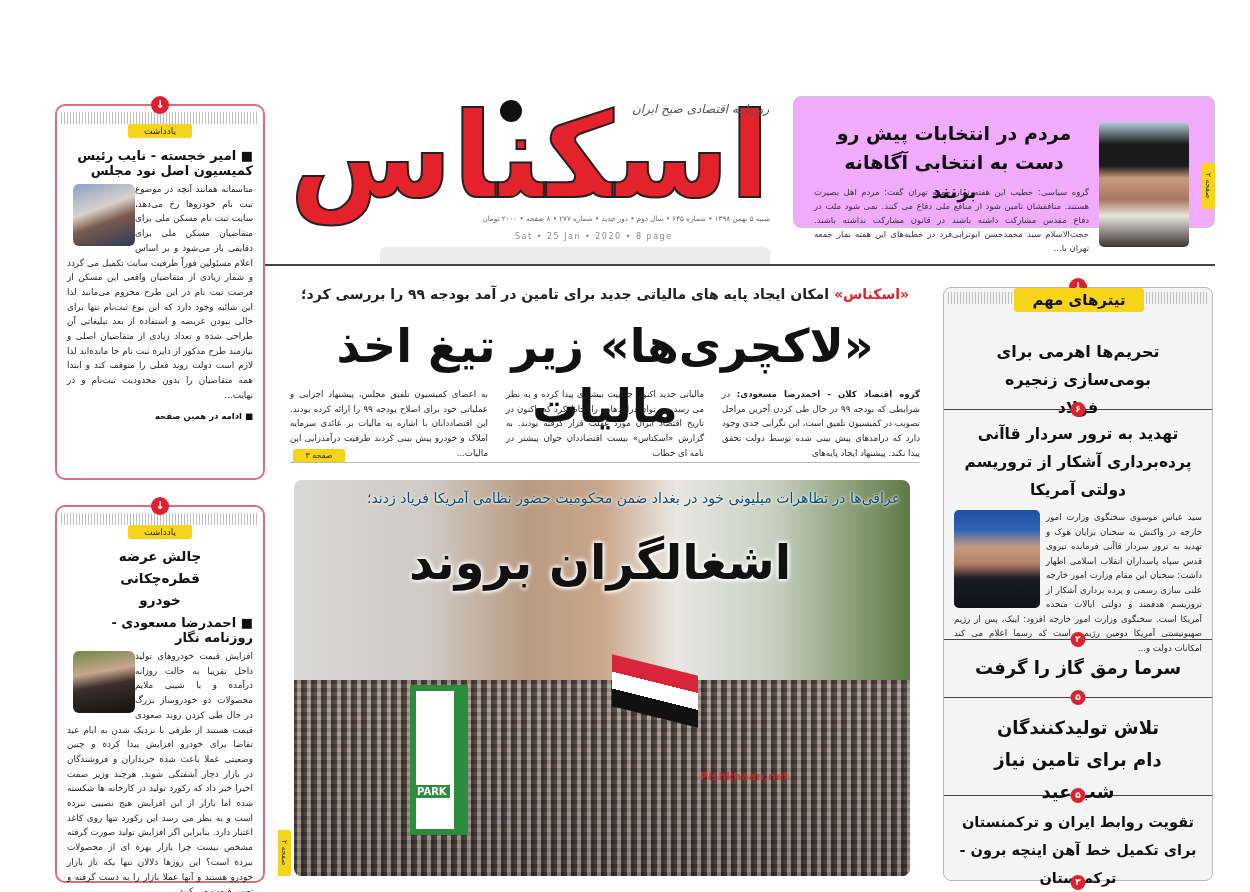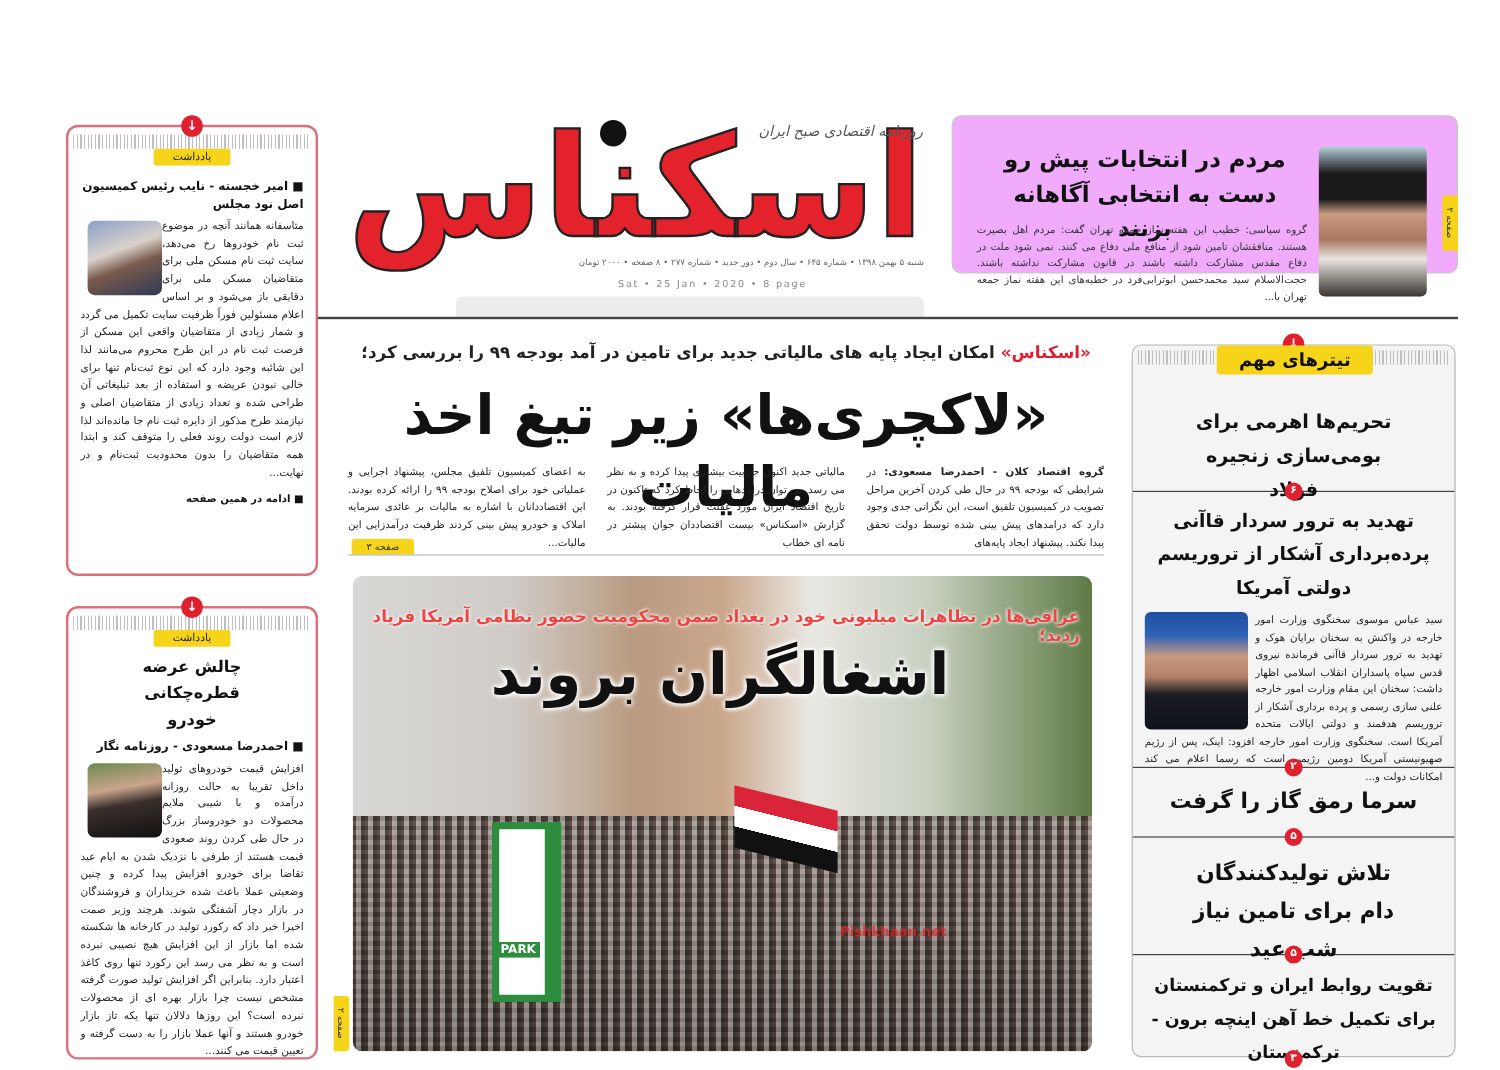--- a/index.html
+++ b/index.html
@@ -20,21 +20,21 @@
     position: absolute; top: -10px; left: 50%; transform: translateX(-50%);
     width: 18px; height: 18px; border-radius: 50%; background: #e0202f;
     color: #fff; font-size: 11px; line-height: 18px; text-align: center; font-weight: bold;
   }
   .kicker-tag {
     display: block; margin: 0 auto; width: 64px; height: 14px;
     background: #f6d41a; border-radius: 2px; font-size: 9px; line-height: 14px;
     text-align: center; color: #222;
   }
   .note-title { text-align: center; font-weight: bold; font-size: 13.5px; line-height: 22px; margin-top: 6px; }
-  .note-byline { font-size: 10px; font-weight: bold; margin-top: 10px; line-height: 15px; }
+  .note-byline { font-size: 13px; font-weight: bold; margin-top: 10px; line-height: 15px; }
   .note-body { font-size: 8.8px; line-height: 14.7px; color: #222; text-align: justify; margin-top: 4px; }
   .note-photo {
     float: left; width: 62px; height: 62px; border-radius: 6px; margin: 2px 0 4px 6px;
   }
   .note-more { font-size: 8.5px; font-weight: bold; margin-top: 8px; }
 
   
   .masthead-logo {
     position: absolute; left: 290px; top: 96px; width: 480px; height: 120px;
     font-family: "DejaVu Sans", sans-serif; font-weight: bold; font-size: 118px;
@@ -82,21 +82,21 @@
     position: absolute; left: 0; top: 200px; width: 100%; height: 196px;
     background:
       repeating-linear-gradient(90deg, rgba(60,45,40,0.55) 0 3px, rgba(220,210,205,0.45) 3px 7px, rgba(40,35,30,0.6) 7px 10px),
       repeating-linear-gradient(0deg, rgba(30,30,30,0.35) 0 4px, rgba(240,240,240,0.15) 4px 8px),
       linear-gradient(180deg, #7a6a62, #3d3530);
   }
   .photo-sign { position: absolute; left: 116px; top: 205px; width: 58px; height: 150px; background: #fff; border: 6px solid #2d8c3e; border-right-width: 14px; }
   .photo-sign-text { position: absolute; left: 120px; top: 300px; font-size: 10px; font-weight: bold; color: #fff; background: #2d8c3e; padding: 1px 3px; direction: ltr; }
   .photo-flag { position: absolute; left: 318px; top: 185px; width: 86px; height: 52px; transform: skewY(14deg);
     background: linear-gradient(180deg, #d9243a 0 33%, #fff 33% 66%, #111 66% 100%); }
-  .photo-kicker { position: absolute; left: 300px; top: 490px; width: 600px; font-size: 14px; font-weight: bold; text-align: right; color: #ef4444; text-shadow: 0 0 3px #fff, 0 0 3px #fff; margin-top: 16px; }
+  .photo-kicker { position: absolute; left: 300px; top: 490px; width: 600px; font-size: 14px; font-weight: normal; text-align: right; color: #0c4a6e; text-shadow: 0 0 3px #fff, 0 0 3px #fff; }
   .photo-headline { position: absolute; left: 300px; top: 534px; width: 600px; font-size: 48px; font-weight: bold; text-align: center; color: #111; text-shadow: 0 0 4px #fff, 0 0 4px #fff, 0 0 6px #fff; }
   .watermark { position: absolute; left: 700px; top: 770px; font-size: 11px; font-weight: bold; color: #e22; opacity: .75; direction: ltr; }
 
   
   .headlines-panel {
     position: absolute; left: 943px; top: 287px; width: 270px; height: 594px;
     border: 1px solid #b8b8b8; border-radius: 8px; background: #f4f4f4;
   }
   .headlines-panel .ruler {
     position: absolute; left: 4px; right: 4px; top: 4px; height: 12px;

